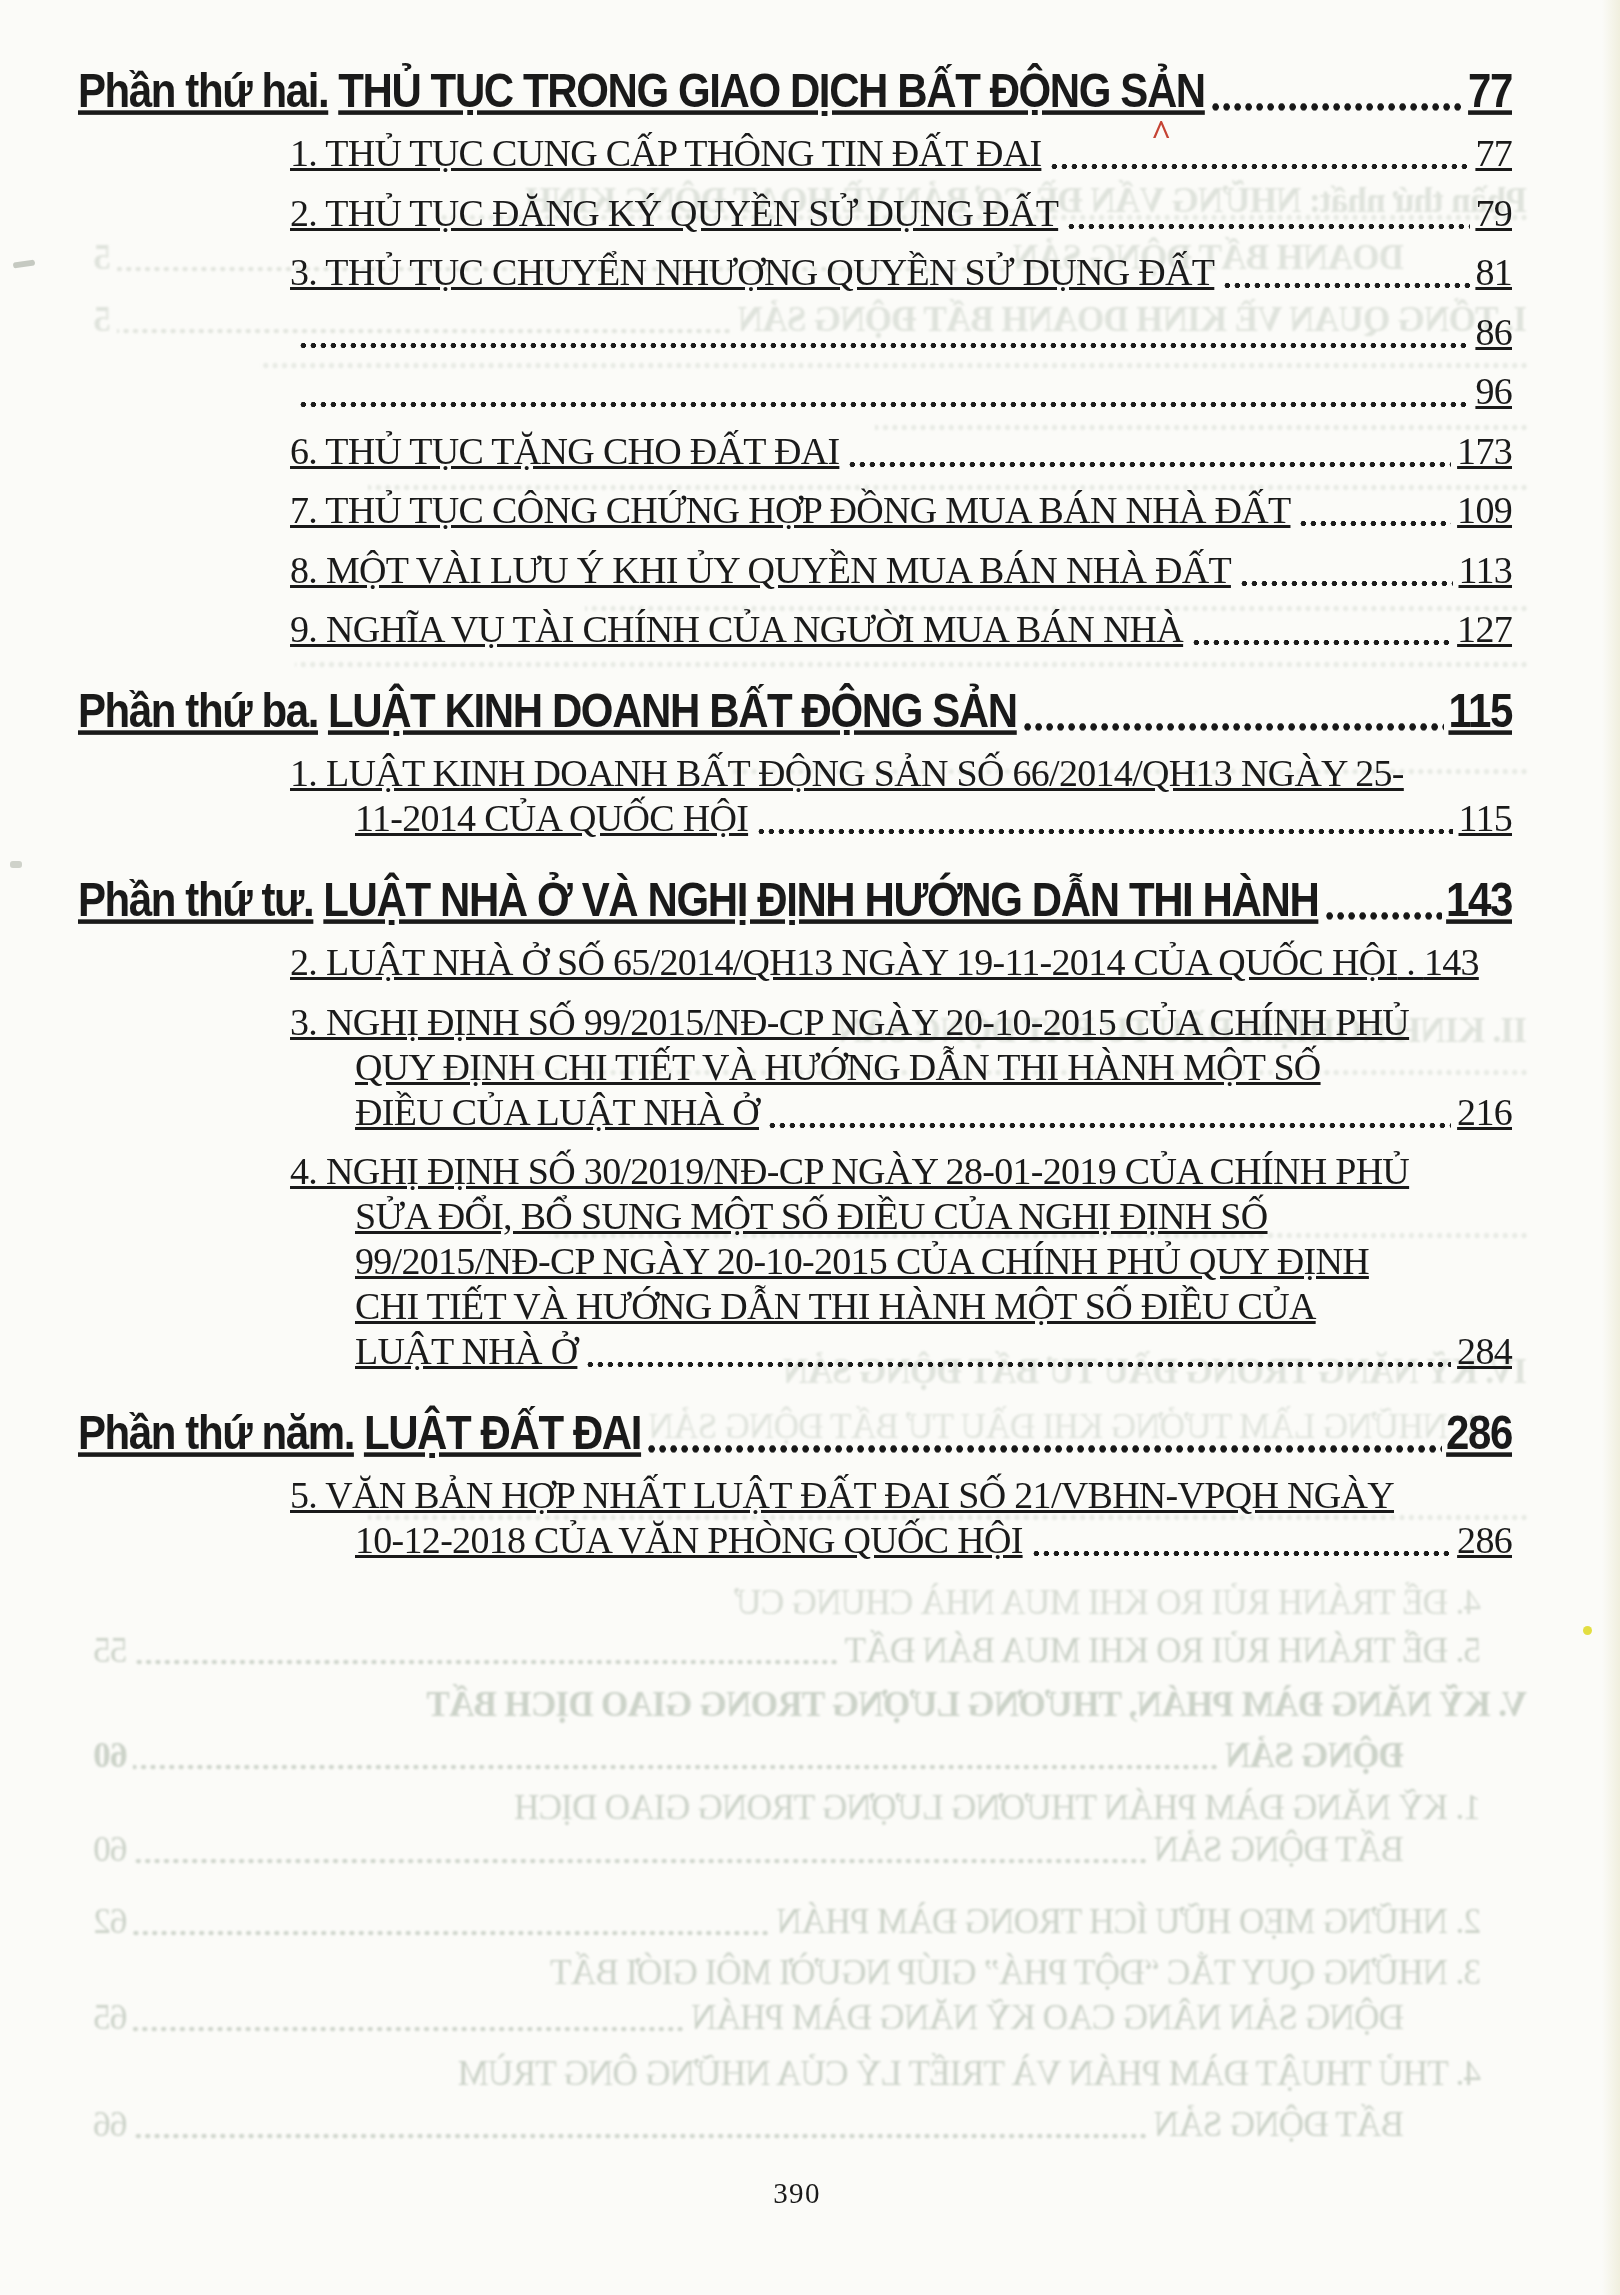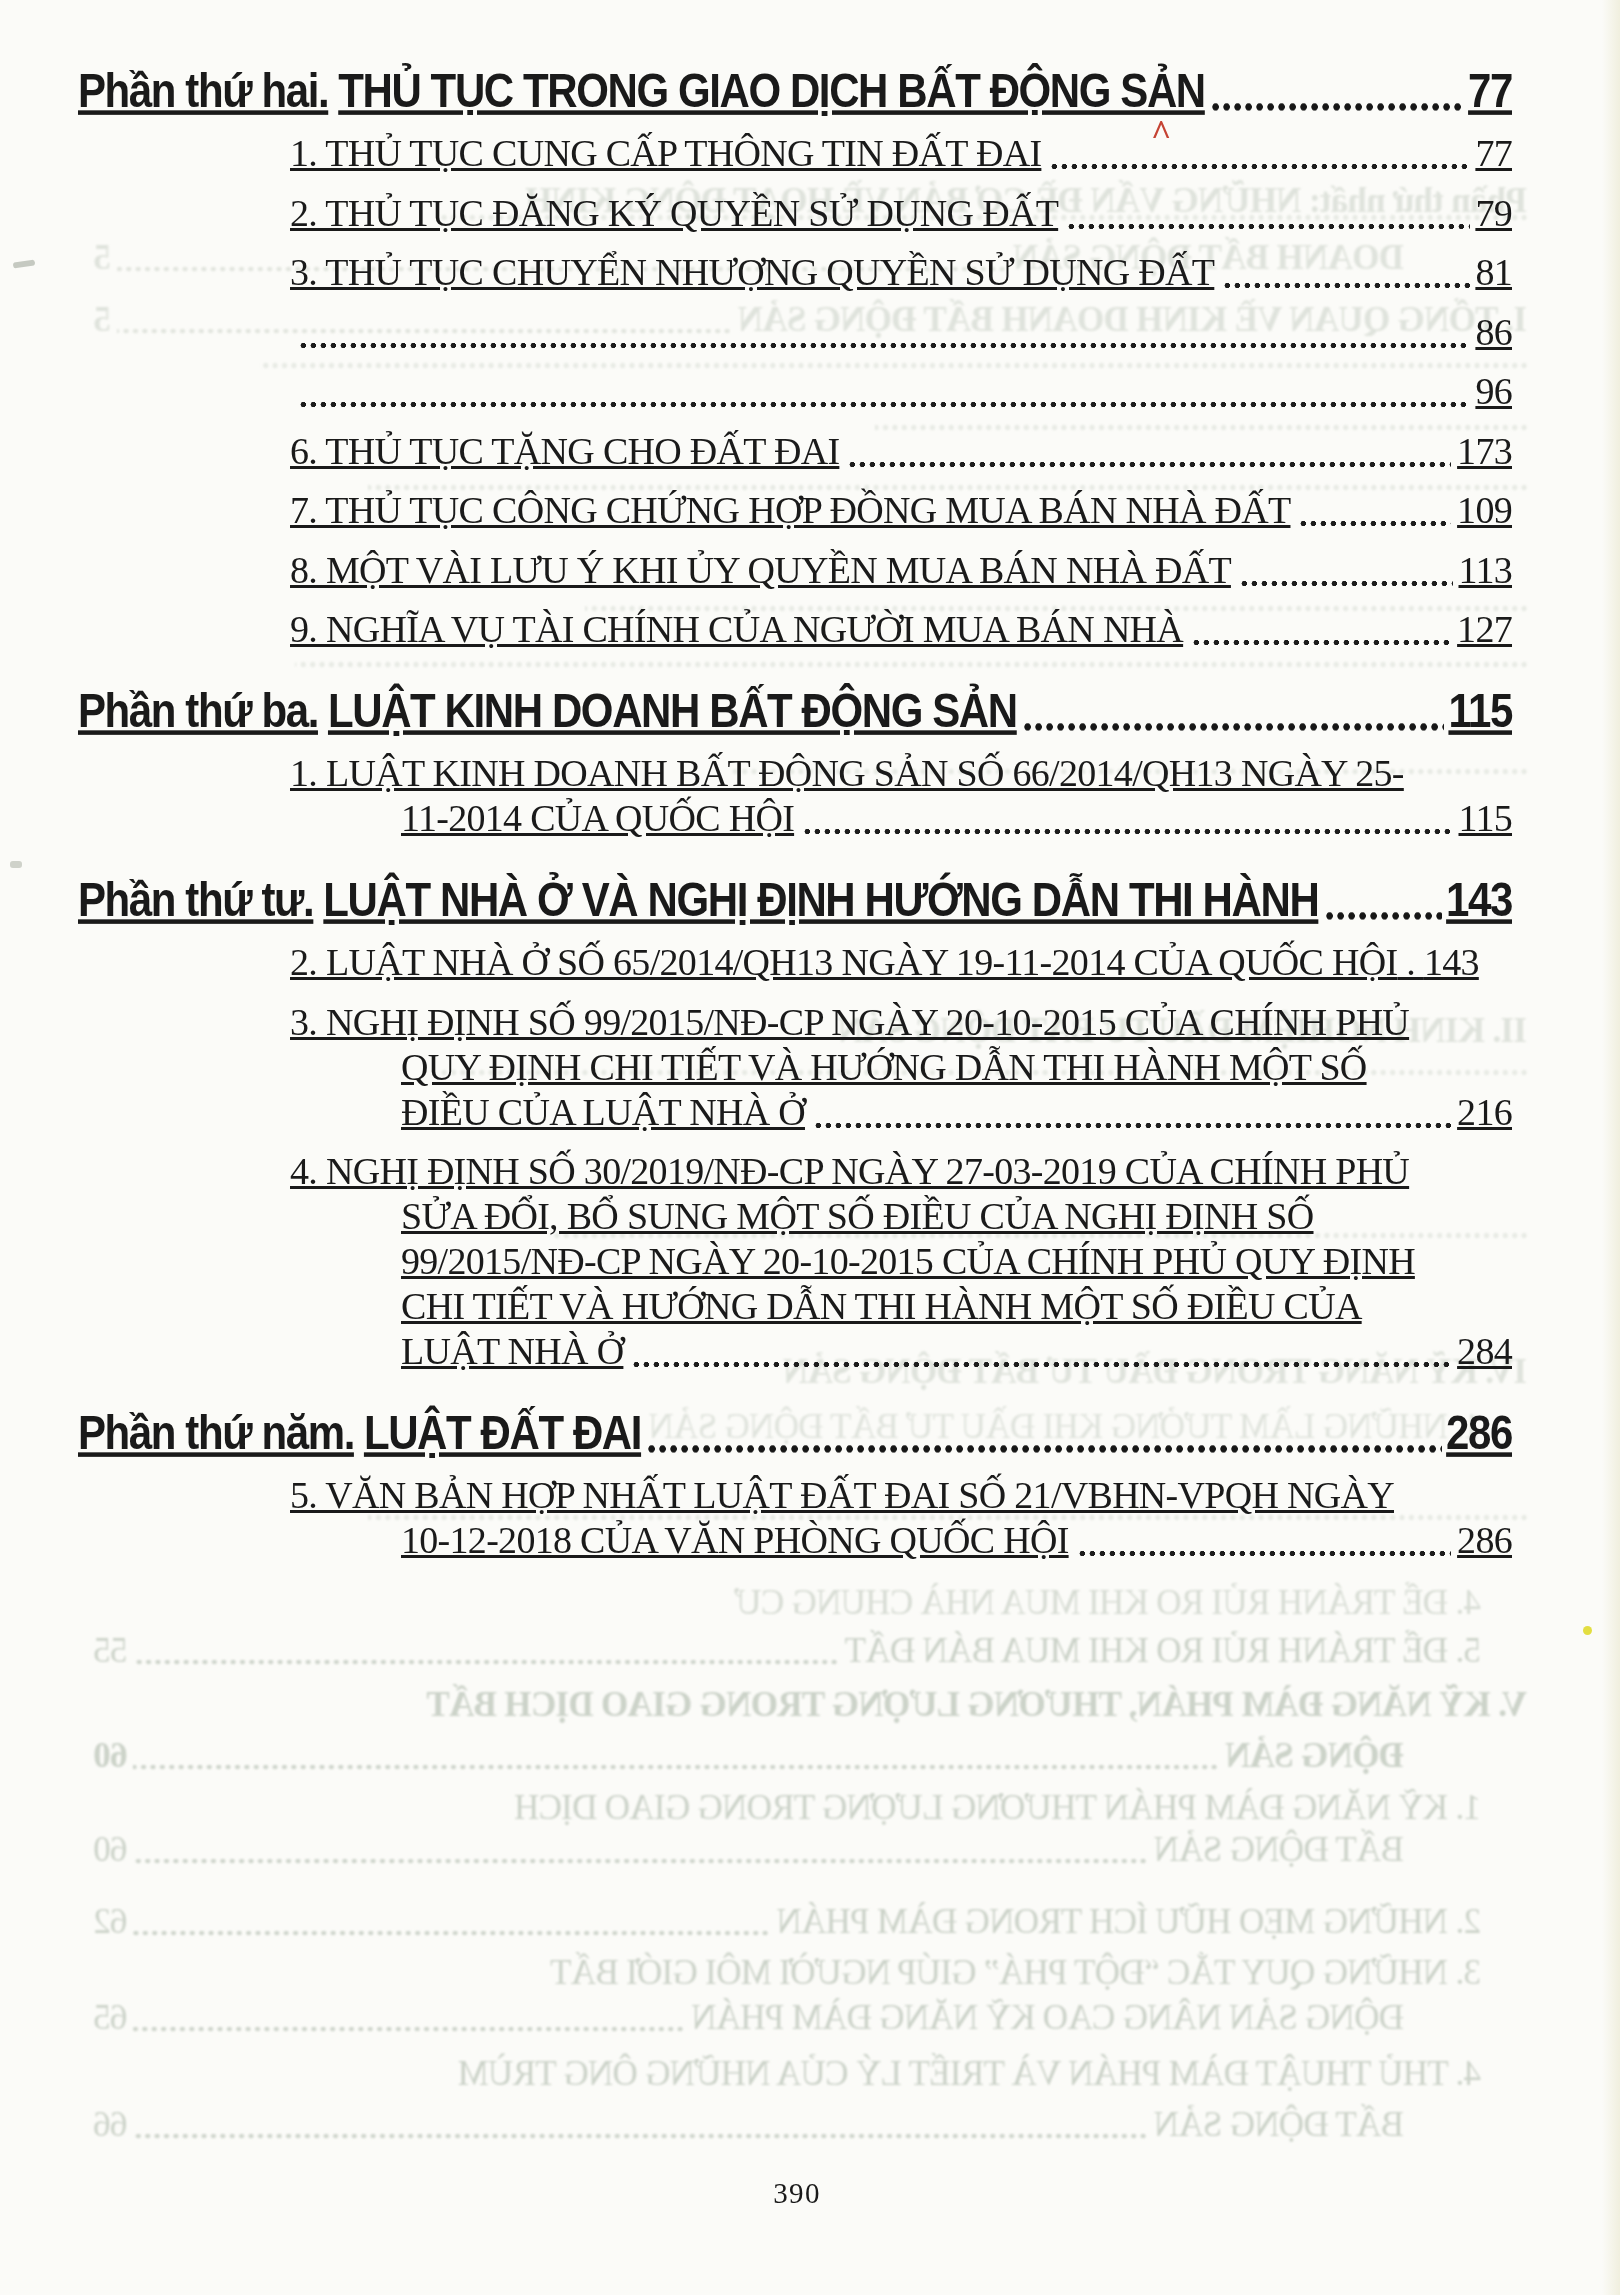--- a/index.html
+++ b/index.html
@@ -25,21 +25,21 @@
   .mt1{margin-top:32px;}
   .sec-header .lbl{margin-right:10px;}
   .hdots{
     flex:1;min-width:19px;height:8px;align-self:flex-end;
     margin:0 4.3px 6.5px 7.2px;
     background:radial-gradient(circle at 3.6px 4px,#161616 2.9px,transparent 3.6px) left bottom/11px 8px repeat-x;
   }
   .item{font-size:38px;letter-spacing:-0.7px;line-height:45px;margin:14.5px 0 0 212px;}
   .item.first{margin-top:19px;}
   .iline{white-space:nowrap;}
-  .iline.cont{margin-left:111px;}
+  .iline.cont{margin-left:65px;}
   .lead{display:flex;align-items:baseline;}
   .lead .t{white-space:nowrap;}
   .dots{
     flex:1;min-width:17.4px;height:7.2px;align-self:flex-end;
     margin:0 5.8px 5.8px 10px;
     background:radial-gradient(circle at 3.3px 3.6px,#1c1c1c 2.5px,transparent 3px) left bottom/10px 7.2px repeat-x;
   }
   .sep{white-space:pre;}
   
   .folio{position:absolute;top:2177px;left:0;width:1594px;text-align:center;font-size:29px;letter-spacing:1.4px;}
@@ -263,21 +263,21 @@
       <div class="item">
         <div class="iline">3. NGHỊ ĐỊNH SỐ 99/2015/NĐ-CP NGÀY 20-10-2015 CỦA CHÍNH PHỦ</div>
         <div class="iline cont">QUY ĐỊNH CHI TIẾT VÀ HƯỚNG DẪN THI HÀNH MỘT SỐ</div>
         <div class="iline cont lead">
             <span class="t">ĐIỀU CỦA LUẬT NHÀ Ở</span>
             <span class="dots"></span>
             <span class="pg">216</span>
           </div>
       </div>
       <div class="item">
-        <div class="iline">4. NGHỊ ĐỊNH SỐ 30/2019/NĐ-CP NGÀY 27-03-2019 CỦA CHÍNH PHỦ</div>
+        <div class="iline">4. NGHỊ ĐỊNH SỐ 30/2019/NĐ-CP NGÀY 28-01-2019 CỦA CHÍNH PHỦ</div>
         <div class="iline cont">SỬA ĐỔI, BỔ SUNG MỘT SỐ ĐIỀU CỦA NGHỊ ĐỊNH SỐ</div>
         <div class="iline cont">99/2015/NĐ-CP NGÀY 20-10-2015 CỦA CHÍNH PHỦ QUY ĐỊNH</div>
         <div class="iline cont">CHI TIẾT VÀ HƯỚNG DẪN THI HÀNH MỘT SỐ ĐIỀU CỦA</div>
         <div class="iline cont lead">
             <span class="t">LUẬT NHÀ Ở</span>
             <span class="dots"></span>
             <span class="pg">284</span>
           </div>
       </div>
     </div>

